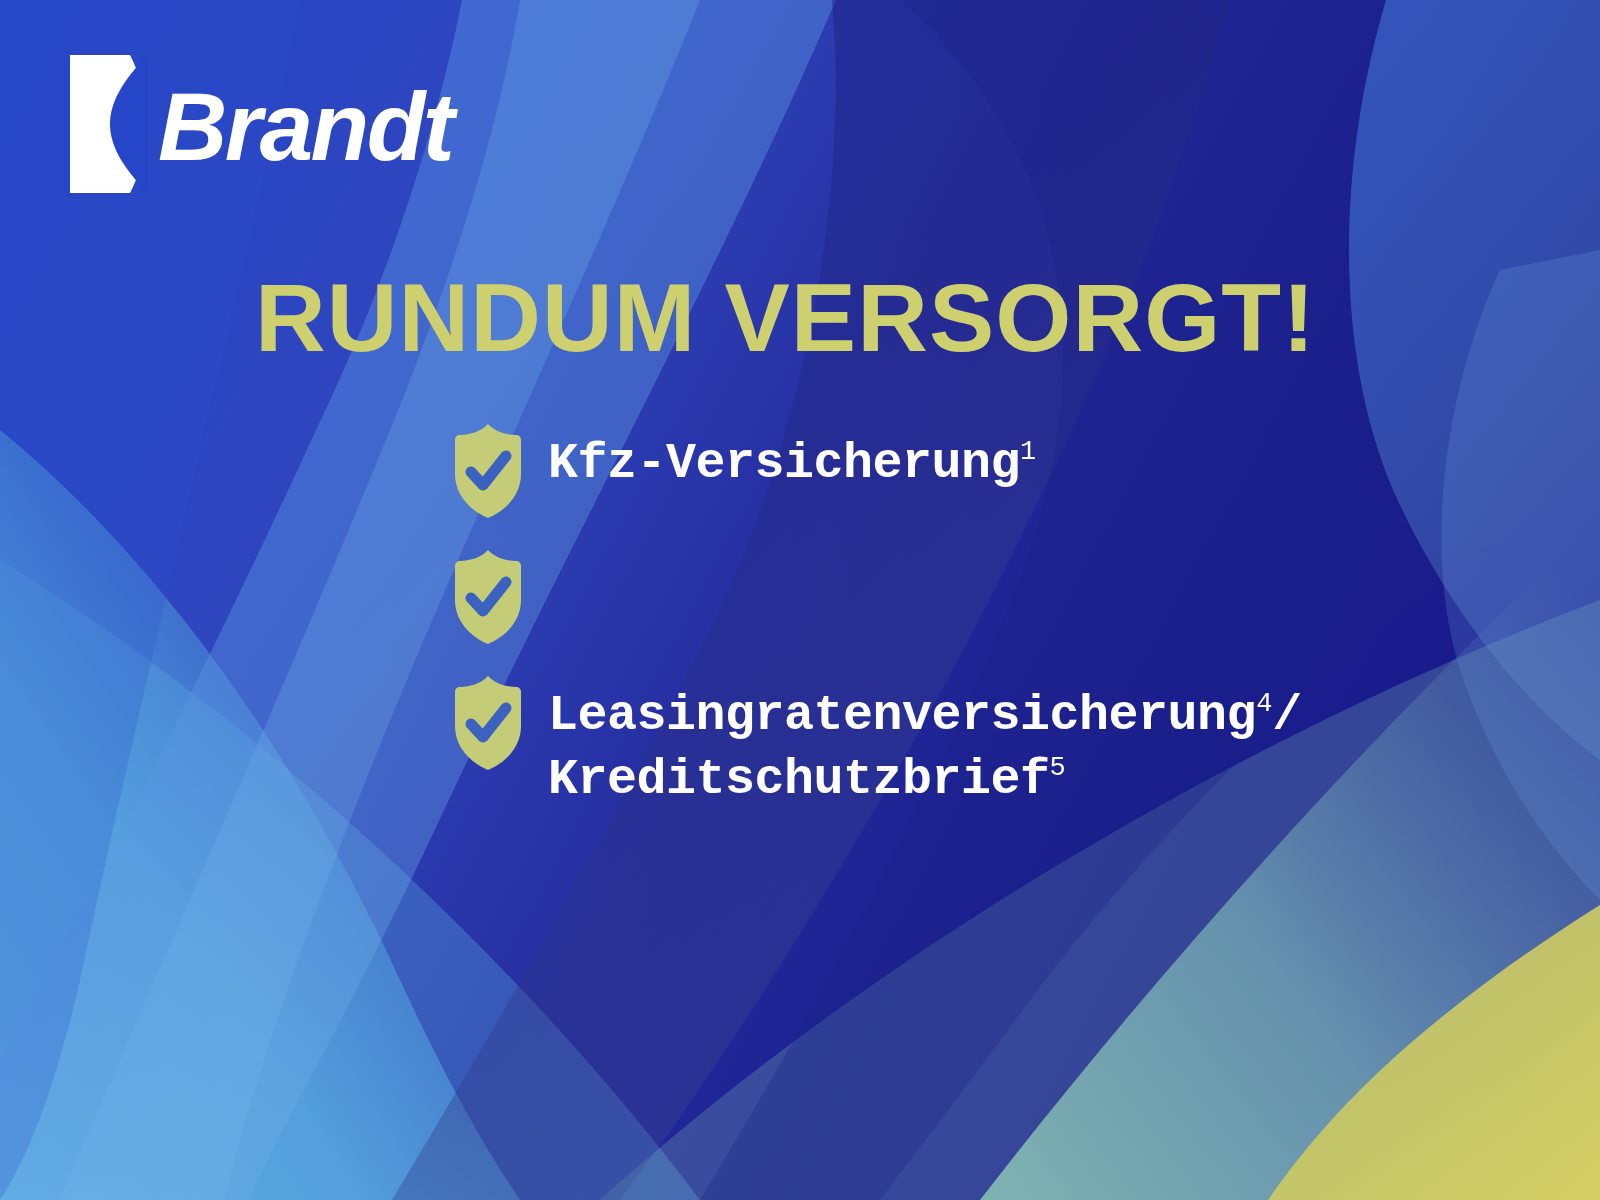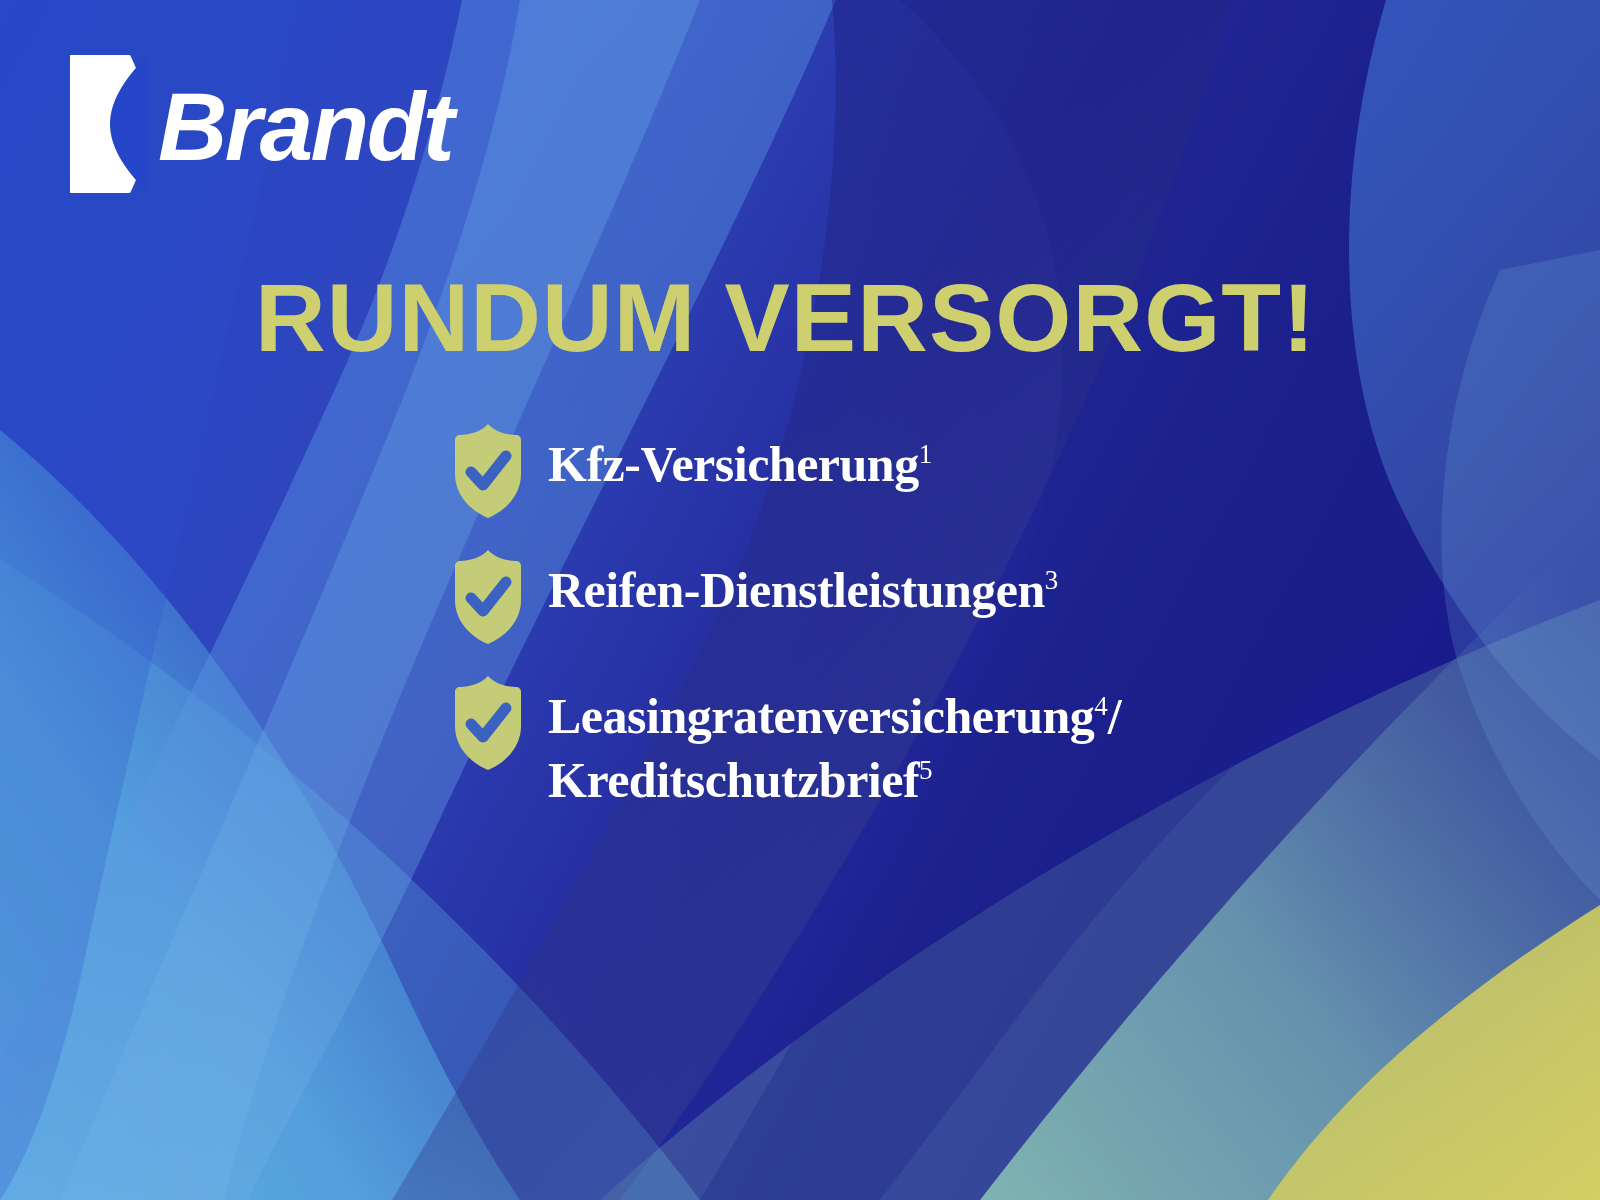--- a/index.html
+++ b/index.html
@@ -105,21 +105,21 @@
   .shield {
     flex: 0 0 auto;
     width: 72px;
     height: 98px;
     margin-top: 4px;
   }
   .shield svg { display:block; width:72px; height:98px; }
 
   .feature-text {
     color: #ffffff;
-    font-family: Liberation Serif, serif;
+    font-family: Liberation Mono, monospace;
     font-size: 50px;
     font-weight: 700;
     letter-spacing: -0.5px;
     line-height: 1.28;
     padding-top: 14px;
   }
   .feature-text sup {
     font-size: 0.54em;
     font-weight: 400;
     vertical-align: super;
@@ -248,23 +248,20 @@
 
     <div class="feature-row">
       <span class="shield">
         <svg viewBox="0 0 72 98" xmlns="http://www.w3.org/2000/svg" aria-hidden="true">
           <path d="M36,2 C30,9 18,13 8,13 C5,13 3,15 3,18 L3,52
                    C3,72 17,88 36,96 C55,88 69,72 69,52 L69,18
                    C69,15 67,13 64,13 C54,13 42,9 36,2 Z" fill="#c4cc78"></path>
           <path d="M19,50 L31,63 L54,34" fill="none" stroke="#3b62c0" stroke-width="11" stroke-linecap="round" stroke-linejoin="round"></path>
         </svg>
       </span>
-      <div class="feature-text">
-        <span>Reifen-Dienstleistungen</span><sup>3</sup>
-      </div>
     </div>
 
     <div class="feature-row">
       <span class="shield">
         <svg viewBox="0 0 72 98" xmlns="http://www.w3.org/2000/svg" aria-hidden="true">
           <path d="M36,2 C30,9 18,13 8,13 C5,13 3,15 3,18 L3,52
                    C3,72 17,88 36,96 C55,88 69,72 69,52 L69,18
                    C69,15 67,13 64,13 C54,13 42,9 36,2 Z" fill="#c4cc78"></path>
           <path d="M19,50 L31,63 L54,34" fill="none" stroke="#3b62c0" stroke-width="11" stroke-linecap="round" stroke-linejoin="round"></path>
         </svg>

